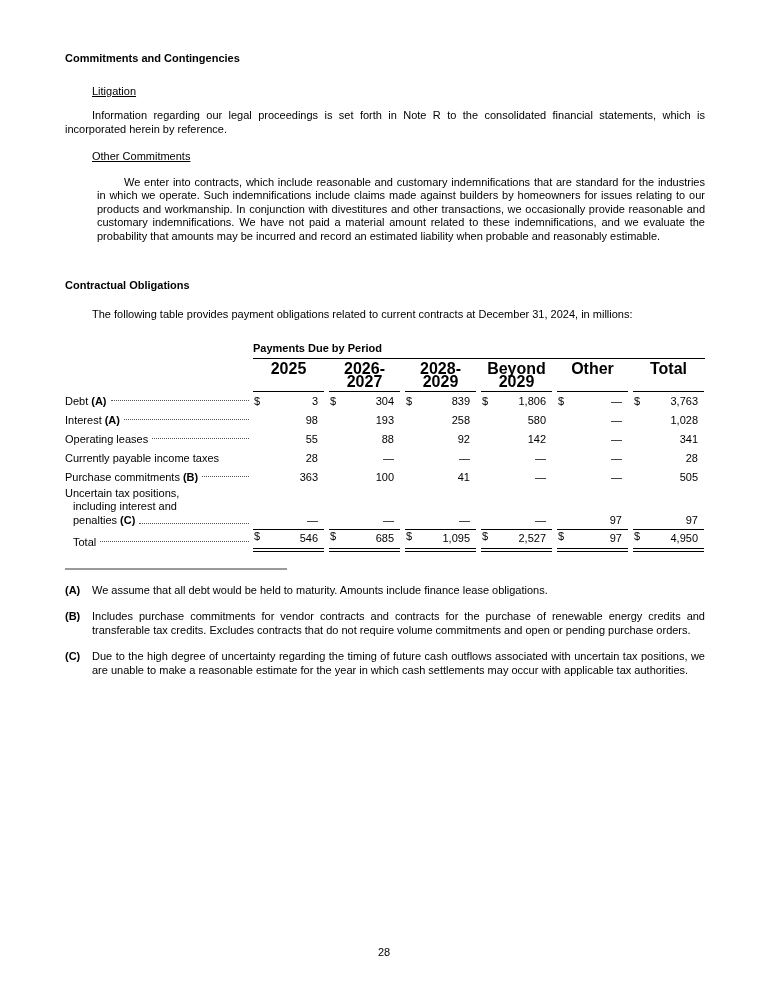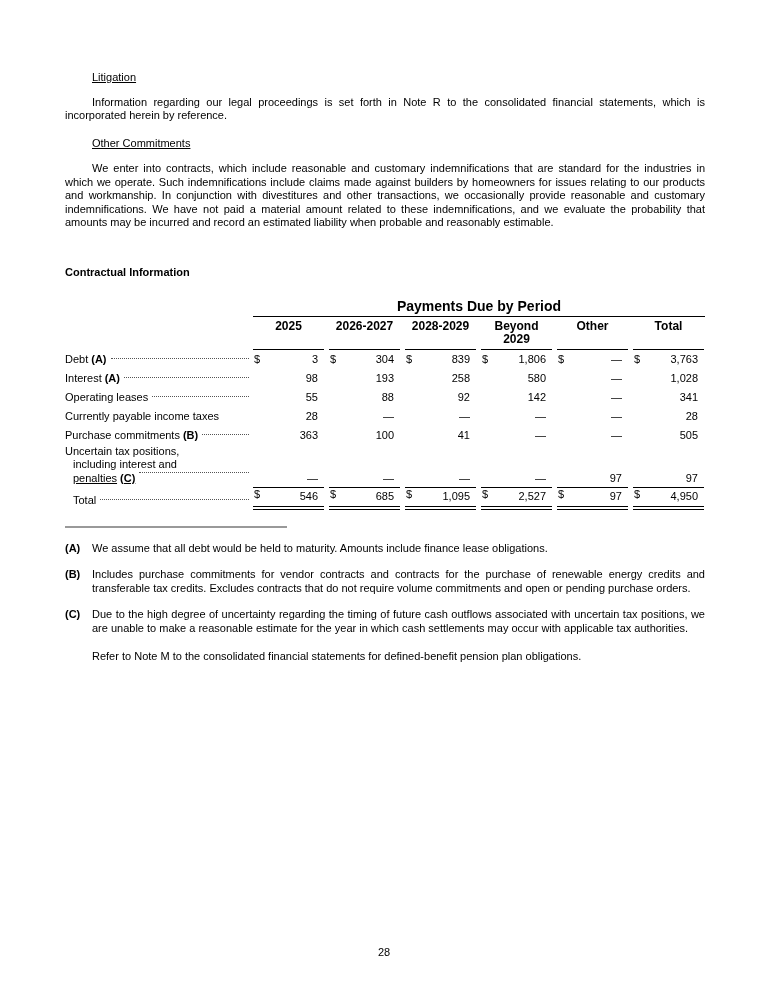--- a/index.html
+++ b/index.html
@@ -14,48 +14,48 @@
 
   .section-title { font-weight: bold; font-size: 11px; margin: 0; }
   .subheading {
     margin: 19px 0 0 27px; text-decoration: underline;
     width: max-content;
   }
   .subheading.second { margin-top: 14px; }
   p.body-par {
     margin: 11px 0 0 0; text-align: justify; text-indent: 27px;
   }
-  p.body-par.wide { margin-top: 12px; }
+  p.body-par.wide { margin-top: 12px; margin-left: 32px; }
   .contractual-title { margin-top: 36px; }
   p.intro { margin-top: 15px; }
 
   
   .fintable { margin-top: 21px; }
   .t-caption-row { display: flex; }
   .t-spacer { width: 188px; flex: 0 0 188px; }
   .t-caption {
-    flex: 1; text-align: center; font-weight: bold; font-size: 14px;
+    flex: 1; font-weight: bold; font-size: 11px;
     padding-bottom: 2px; border-bottom: 1.5px solid #000;
   }
   .t-head-row { display: flex; }
   .thcol {
     width: 71px; flex: 0 0 71px; margin-left: 5px;
-    text-align: center; font-weight: bold; font-size: 12px;
+    text-align: center; font-weight: bold; font-size: 16px;
     padding: 3px 0 2px 0; border-bottom: 1.5px solid #000;
   }
   .thcol.first { margin-left: 0; }
 
   .trow { display: flex; align-items: flex-end; min-height: 19px; }
   .tlabel {
     width: 188px; flex: 0 0 188px; display: flex; align-items: center;
     padding-bottom: 2px;
   }
   .tlabel-multi { width: 188px; flex: 0 0 188px; padding-bottom: 2px; }
   .tlabel-multi .cont-line { padding-left: 8px; }
-  .tlabel-multi .last-line { display: flex; align-items: flex-start; text-decoration: underline; }
+  .tlabel-multi .last-line { display: flex; align-items: flex-end; }
   .note { font-weight: bold; margin-left: 3px; }
   .leader {
     flex: 1 1 auto; min-width: 0; height: 0;
     border-bottom: 1.5px dotted #555; margin: 0 4px 3px 4px;
   }
   .tcol {
     width: 71px; flex: 0 0 71px; margin-left: 5px; position: relative;
     text-align: right; padding: 0 6px 2px 0;
   }
   .tcol.first { margin-left: 0; }
@@ -79,28 +79,30 @@
   .page-number {
     position: absolute; top: 946px; left: 0; right: 0; text-align: center;
   }
 </style>
 </head>
 <body>
 
 <div class="page">
   <div class="content">
 
+    <h1 class="section-title">Commitments and Contingencies</h1>
 
     <div class="subheading">Litigation</div>
     <p class="body-par">Information regarding our legal proceedings is set forth in Note R to the consolidated financial statements, which is incorporated herein by reference.</p>
 
     <div class="subheading second">Other Commitments</div>
     <p class="body-par wide">We enter into contracts, which include reasonable and customary indemnifications that are standard for the industries in which we operate. Such indemnifications include claims made against builders by homeowners for issues relating to our products and workmanship. In conjunction with divestitures and other transactions, we occasionally provide reasonable and customary indemnifications. We have not paid a material amount related to these indemnifications, and we evaluate the probability that amounts may be incurred and record an estimated liability when probable and reasonably estimable.</p>
 
-    <h1 class="section-title contractual-title">Contractual Information</h1>
+    <h1 class="section-title contractual-title">Contractual Obligations</h1>
+    <p class="body-par intro">The following table provides payment obligations related to current contracts at December 31, 2024, in millions:</p>
 
     <div class="fintable">
 
       <div class="t-caption-row">
         <div class="t-spacer"></div>
         <div class="t-caption">Payments Due by Period</div>
       </div>
 
       <div class="t-head-row">
         <div class="t-spacer"></div>
@@ -220,18 +222,17 @@
     </div>
     <div class="footnote">
       <div class="fn-label">(B)</div>
       <div class="fn-text">Includes purchase commitments for vendor contracts and contracts for the purchase of renewable energy credits and transferable tax credits. Excludes contracts that do not require volume commitments and open or pending purchase orders.</div>
     </div>
     <div class="footnote">
       <div class="fn-label">(C)</div>
       <div class="fn-text">Due to the high degree of uncertainty regarding the timing of future cash outflows associated with uncertain tax positions, we are unable to make a reasonable estimate for the year in which cash settlements may occur with applicable tax authorities.</div>
     </div>
 
-    <p class="closing">Refer to Note M to the consolidated financial statements for defined-benefit pension plan obligations.</p>
 
   </div>
 
   <div class="page-number">28</div>
 </div>
 
 </body></html>

